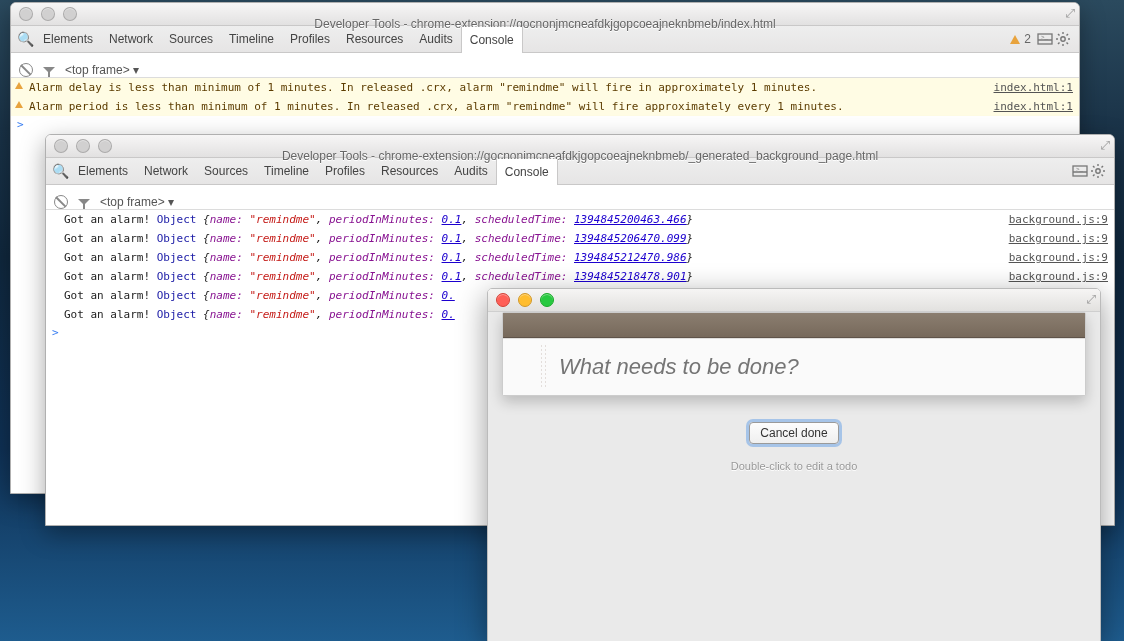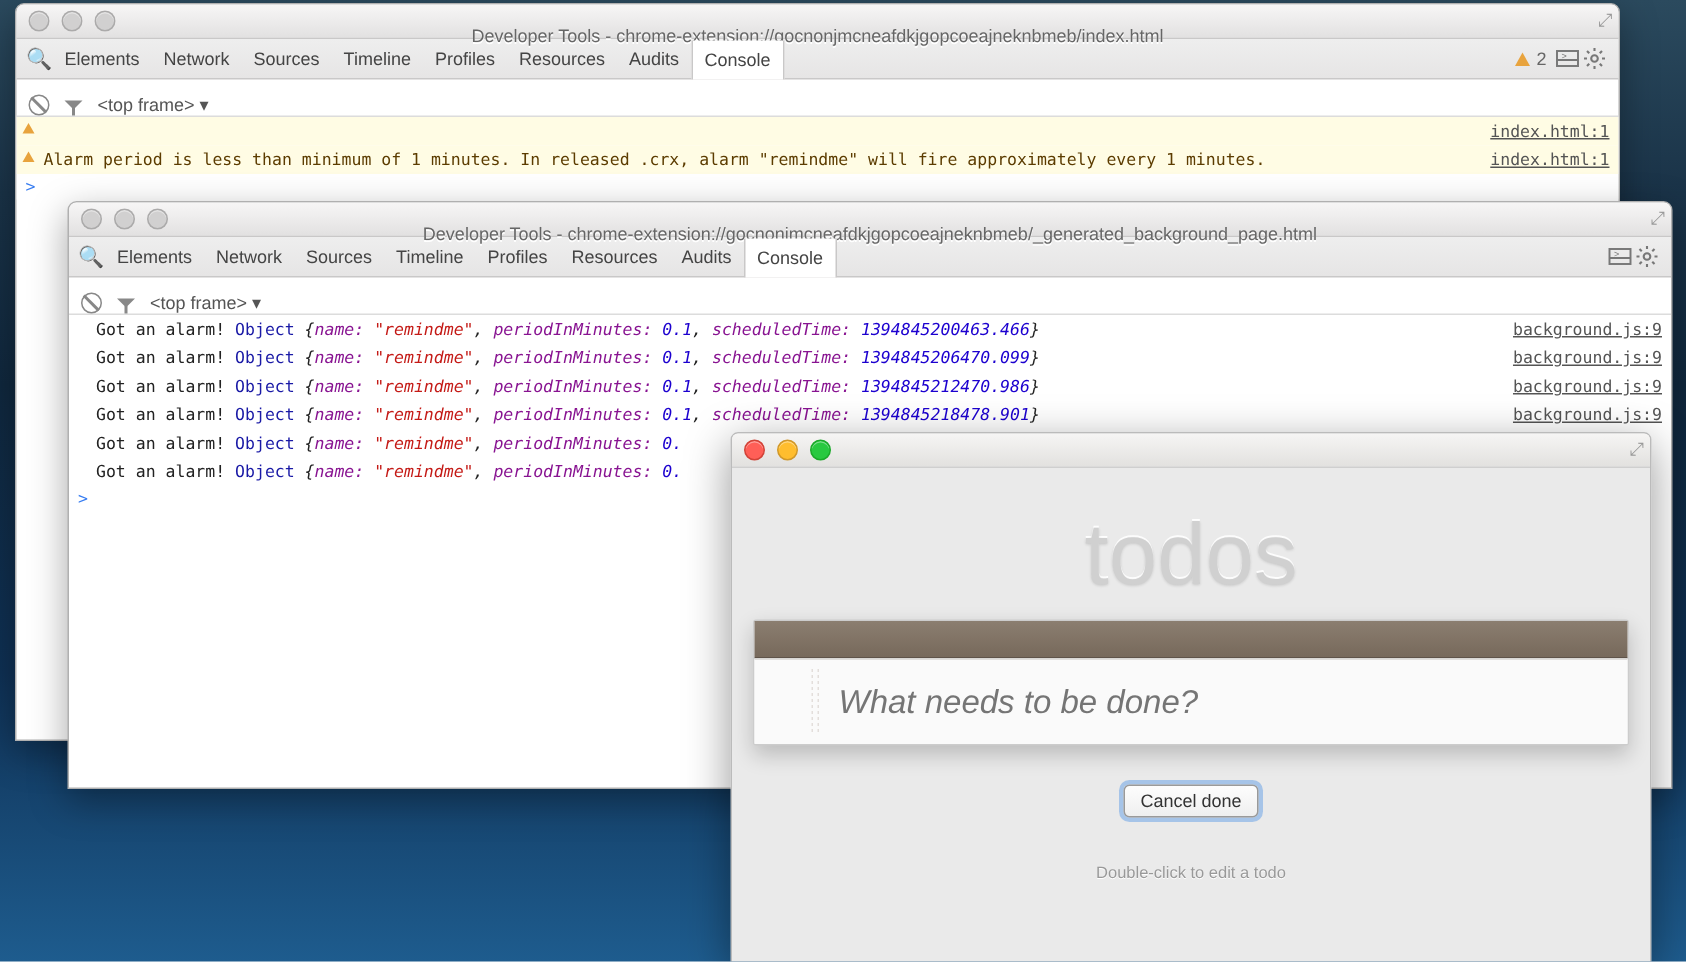--- a/index.html
+++ b/index.html
@@ -115,21 +115,21 @@
   .cline.warn::before {
     content:""; position:absolute; left:4px; top:4px;
     width:0;height:0;border-left:4px solid transparent;border-right:4px solid transparent;border-bottom:7px solid #e8a33d;
   }
   .prompt {
     color:#367cf1; padding:2px 6px 2px 6px; font-family:Menlo,monospace;
   }
   .tok-blue{color:#1a1aa6; }
   .tok-purple{color:#881391;}
   .tok-red{color:#c41a16;}
-  .tok-nums{color:#1c00cf;}
+  .tok-nums{color:#1c00cf;text-decoration:underline;}
   .tok-italic{font-style:italic;}
 
   
   .todoswin {
     position:absolute;
     background: #eee;
     border:1px solid #bbb;
     border-radius: 5px 5px 0 0;
     box-shadow: 0 8px 30px rgba(0,0,0,0.4);
     overflow:hidden;
@@ -186,21 +186,21 @@
     background:linear-gradient(#fdfdfd,#efefef);
     border:1px solid #9a9a9a;
     border-radius:4px;
     box-shadow: 0 0 0 3px rgba(120,170,230,0.6);
     color:#333;
   }
   .hint {
     text-align:center;
     color:#999;
     font-size:11px;
-    margin-top:31px;
+    margin-top:16px;
     text-shadow:0 1px 0 #fff;
   }
   .gear-ico svg, .drawer-ico svg { display:block; }
   .mag { font-size:14px; color:#888; }
   .noentry {
     width:12px;height:12px;border:1.5px solid #888;border-radius:50%;position:relative;
   }
   .noentry::after{content:"";position:absolute;left:-1px;top:5px;width:14px;height:1.5px;background:#888;transform:rotate(45deg);}
   .funnel {
     width:12px;height:10px;position:relative;
@@ -262,20 +262,21 @@
   </div>
 
   <div class="filterrow">
     <div class="noentry"></div>
     <div class="funnel"></div>
     <span class="frame-sel">&lt;top frame&gt; ▾</span>
   </div>
 
   <div class="console-body">
     <div class="cline warn">
+      <span>Alarm delay is less than minimum of 1 minutes. In released .crx, alarm "remindme" will fire in approximately 1 minutes.</span>
       <a class="linesrc">index.html:1</a>
     </div>
     <div class="cline warn">
       <span>Alarm period is less than minimum of 1 minutes. In released .crx, alarm "remindme" will fire approximately every 1 minutes.</span>
       <a class="linesrc">index.html:1</a>
     </div>
     <div class="prompt">&gt;</div>
   </div>
 </div>
 
@@ -360,21 +361,20 @@
 
 <div class="todoswin" style="left:487px; top:288px; width:612px; height:352px;">
   <div class="titlebar">
     <div class="traffic">
       <div class="dot red"></div>
       <div class="dot yellow"></div>
       <div class="dot green"></div>
     </div>
     <div class="expand-corner">⤢</div>
   </div>
-  <div class="apphead">todos</div>
   <div class="todo-card">
     <div class="card-top"></div>
     <div class="todo-input">
       <input type="text" placeholder="What needs to be done?" style="">
     </div>
   </div>
   <button class="cancel-btn">Cancel done</button>
   <div class="hint">Double-click to edit a todo</div>
 </div>
 

